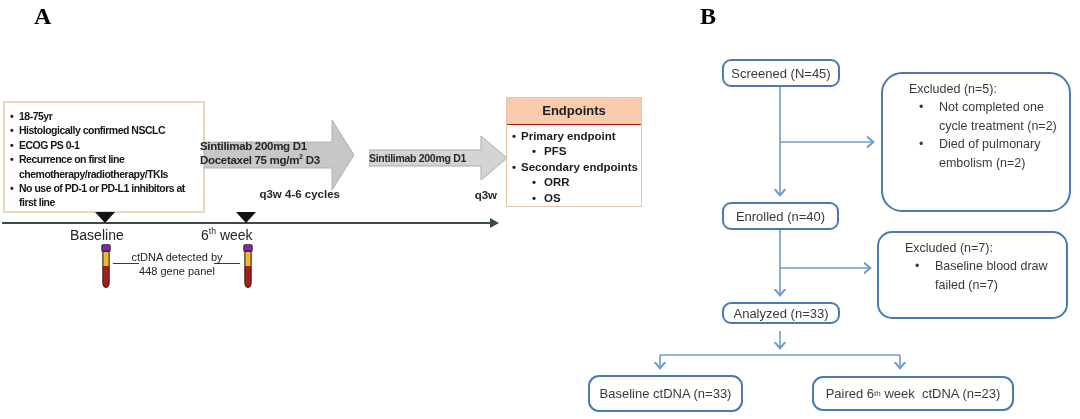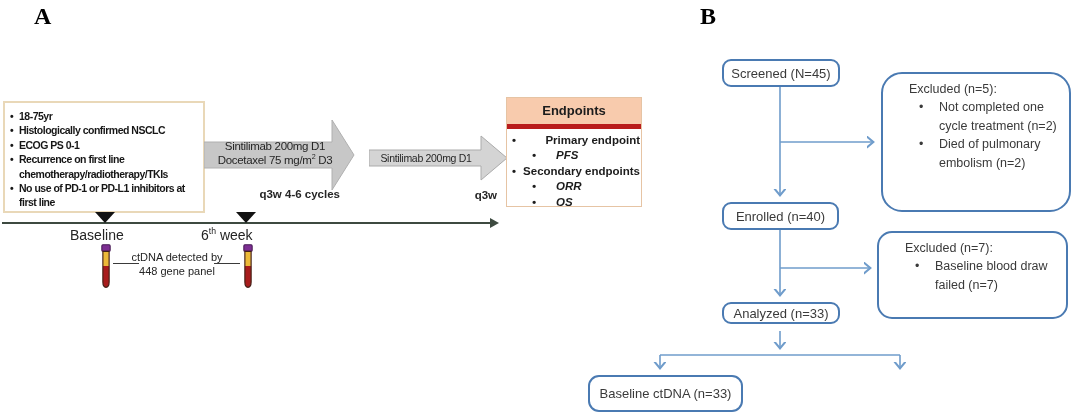--- a/index.html
+++ b/index.html
@@ -7,29 +7,29 @@
          font-family:"Liberation Sans",sans-serif;}
   .abs{position:absolute;box-sizing:border-box;}
   .panel-label{font-family:"Liberation Serif",serif;font-weight:bold;font-size:24px;color:#000;}
 
   
   .elig{left:3px;top:101px;width:202px;height:112px;background:#fff;border:2px solid #e9d8b8;
         padding:6px 2px 4px 5px;color:#161616;font-weight:bold;font-size:10.5px;
         letter-spacing:-0.5px;line-height:14.4px;}
   .elig .it{position:relative;padding-left:9px;}
   .elig .it::before{content:"\2022";position:absolute;left:0;}
-  .blockarrow-text{color:#262626;font-weight:normal;text-align:center;letter-spacing:-0.3px;}
+  .blockarrow-text{color:#262626;font-weight:bold;text-align:left;letter-spacing:-0.3px;}
   .sched{color:#262626;font-weight:bold;text-align:right;}
   .endpoints{left:506px;top:97px;width:136px;height:110px;background:#fff;border:1px solid #e6c4a4;}
-  .ephead{height:26px;line-height:26px;background:#f8cbad;border-bottom:5px solid #b91c1c;
+  .ephead{height:26px;line-height:26px;background:#f8cbad;border-bottom:1px solid #b91c1c;
           text-align:center;font-weight:bold;font-size:13px;color:#1c1c1c;}
   .epbody{padding:4px 1px 0 1px;font-weight:bold;color:#1c1c1c;font-size:11.5px;line-height:15.4px;}
-  .ep1{position:relative;padding-left:13px;text-align:right;}
+  .ep1{position:relative;padding-left:13px;}
   .ep1::before{content:"\2022";position:absolute;left:4px;}
-  .ep2{position:relative;padding-left:48px;font-style:italic;}
+  .ep2{position:relative;padding-left:36px;}
   .ep2::before{content:"\2022";position:absolute;left:24px;}
   .tl-line{left:2px;top:222px;width:489px;height:2px;background:#3d4a40;}
   .tl-head{left:490px;top:218px;width:0;height:0;border-left:9px solid #3d4a40;
            border-top:5px solid transparent;border-bottom:5px solid transparent;}
   .tl-tri{width:0;height:0;border-left:10px solid transparent;border-right:10px solid transparent;
           border-top:11px solid #121212;}
   .tl-label{font-size:14px;color:#242424;text-align:left;}
   .note{left:128px;top:251px;width:98px;font-size:11px;line-height:13.5px;text-align:center;color:#242424;}
   .uline{height:1.4px;background:#3a3a3a;top:263px;}
 
@@ -134,20 +134,23 @@
   </svg>
 
   <div class="abs bbox" style="left:722px;top:59px;width:118px;height:28px">Screened (N=45)</div>
 
   <div class="abs bbox" style="left:722px;top:202px;width:117px;height:28px">Enrolled (n=40)</div>
 
   <div class="abs bbox" style="left:722px;top:302px;width:118px;height:22px">Analyzed (n=33)</div>
 
   <div class="abs bbox" style="left:588px;top:375px;width:155px;height:37px;border-radius:11px">Baseline ctDNA (n=33)</div>
 
+  <div class="abs bbox" style="left:812px;top:376px;width:202px;height:35px;border-radius:11px;white-space:pre-wrap">
+    <span>Paired 6</span><sup>th</sup><span> week  ctDNA (n=23)</span>
+  </div>
 
   <div class="abs excl" style="left:881px;top:72px;width:190px;height:140px;border-radius:21px">
     <div>Excluded (n=5):</div>
     <div class="it">Not completed one cycle treatment (n=2)</div>
     <div class="it">Died of pulmonary embolism (n=2)</div>
   </div>
 
   <div class="abs excl" style="left:877px;top:231px;width:191px;height:88px;border-radius:15px">
     <div>Excluded (n=7):</div>
     <div class="it">Baseline blood draw failed (n=7)</div>

